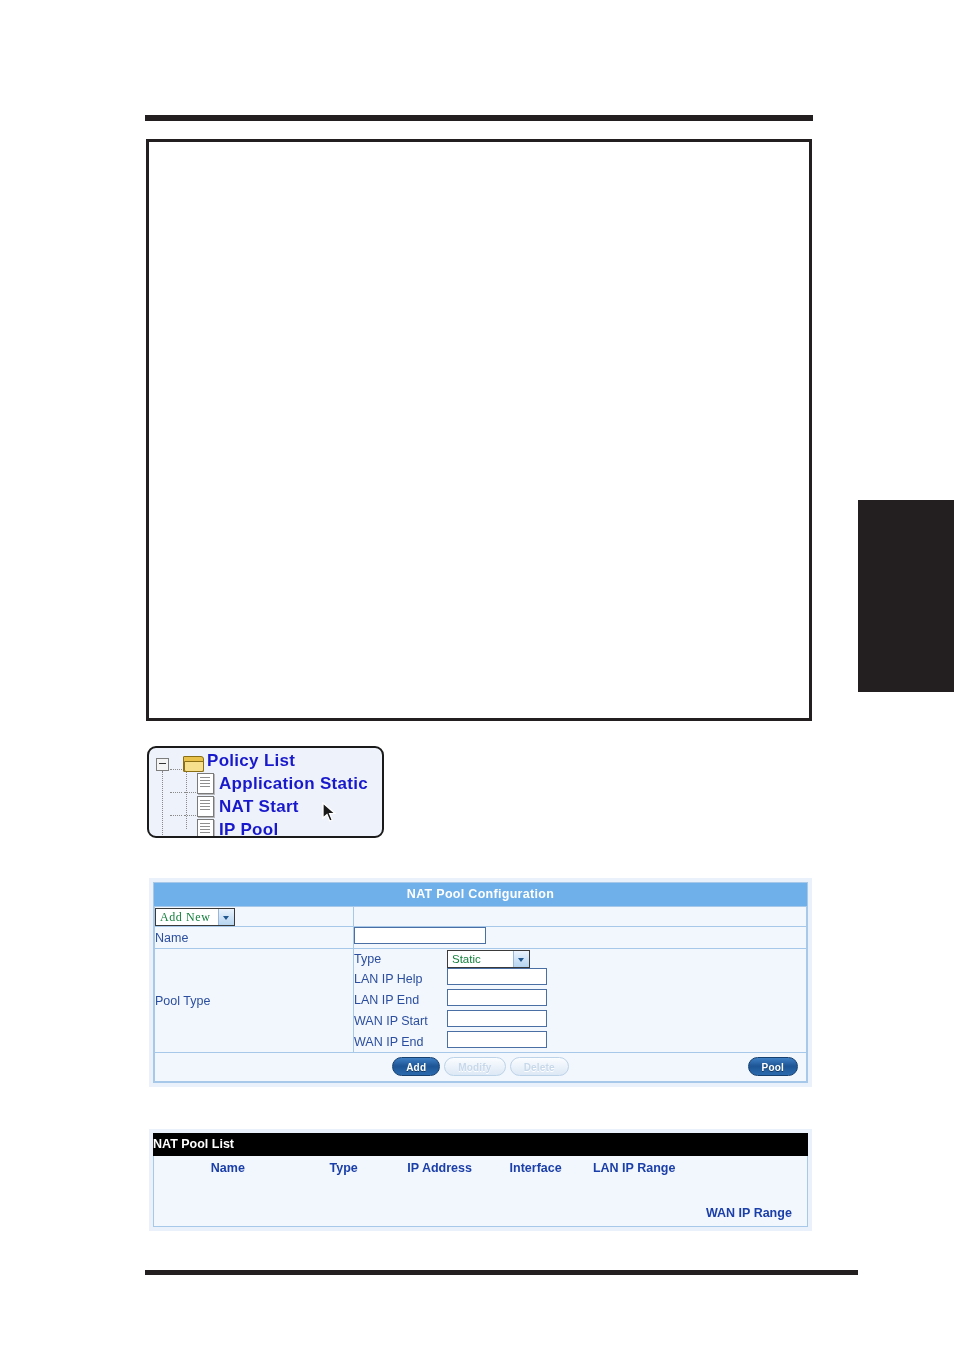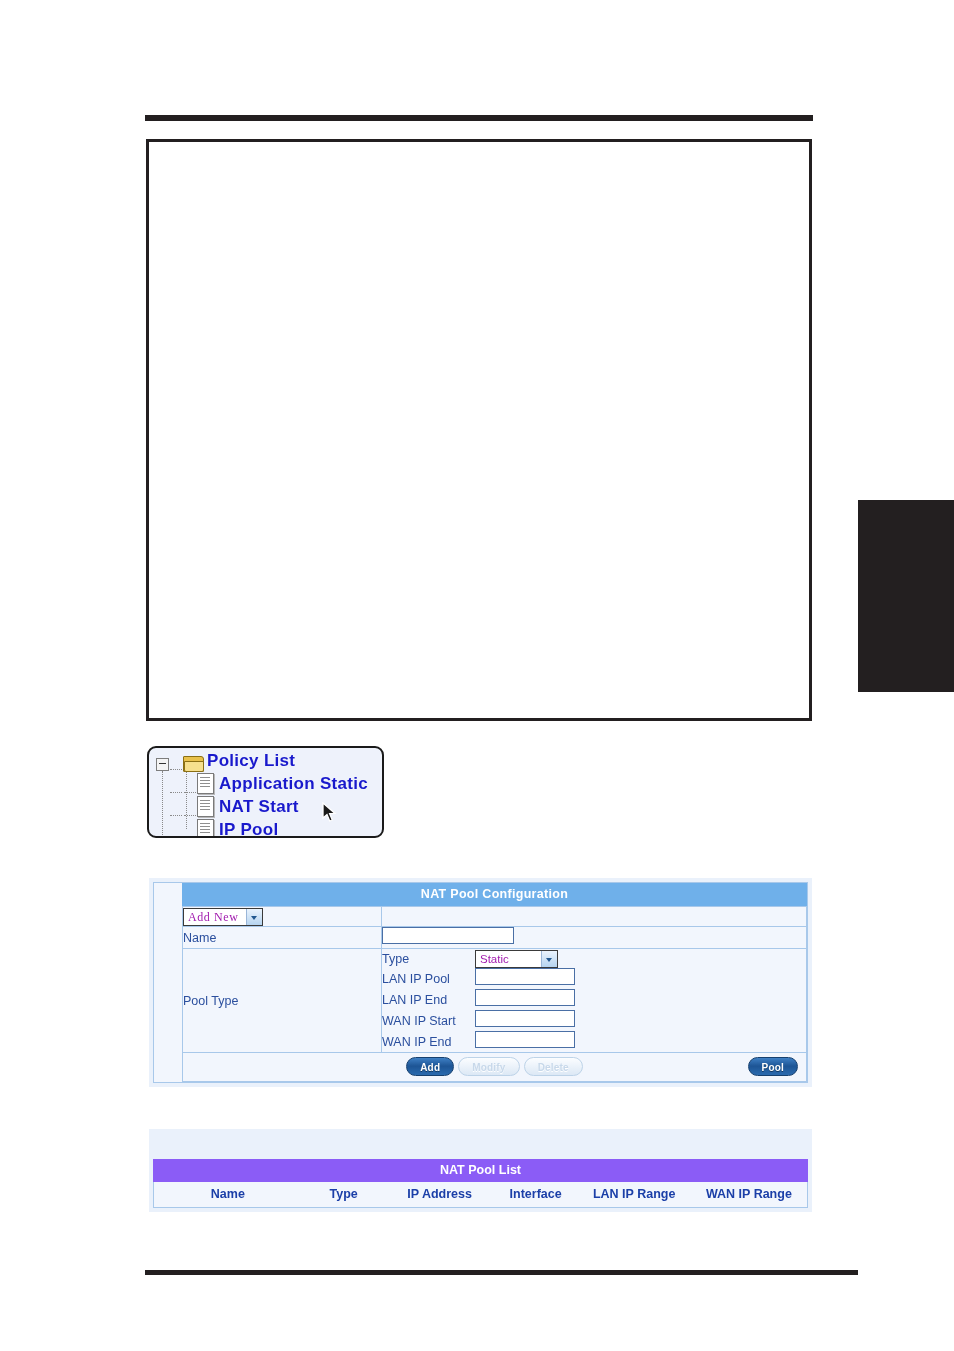--- a/index.html
+++ b/index.html
@@ -168,21 +168,20 @@
     top: 878px;
     width: 663px;
     background: #eaf1fb;
     padding: 4px;
     box-sizing: border-box;
   }
   .panel-inner {
     border: 1px solid #a8c8ea;
     background: #f2f6fd;
     box-sizing: border-box;
-    padding-left: 28px;
   }
   .panel-title {
     background: #6fb0ea;
     color: #ffffff;
     font-size: 12.5px;
     font-weight: bold;
     text-align: center;
     padding: 4px 0 5px 0;
     letter-spacing: 0.3px;
   }
@@ -221,21 +220,21 @@
     border: 1px solid #3a3a3a;
     background: #ffffff;
     height: 18px;
     box-sizing: border-box;
     vertical-align: middle;
   }
   .selectbox .sv {
     padding: 0 6px 0 4px;
     line-height: 16px;
     font-size: 11.5px;
-    color: #a21caf;
+    color: #15803d;
     white-space: nowrap;
   }
   .selectbox.mono .sv {
     font-family: "Liberation Serif", serif;
     font-size: 12px;
     letter-spacing: 0.6px;
   }
   .selectbox .arrow {
     width: 15px;
     border-left: 1px solid #9ab6d8;
@@ -305,47 +304,45 @@
   .listpanel {
     position: absolute;
     left: 149px;
     top: 1129px;
     width: 663px;
     background: #eaf1fb;
     padding: 4px;
     box-sizing: border-box;
   }
   .list-title {
-    background: #8b5cf6;
+    background: #000000;
     color: #ffffff;
     font-size: 12.5px;
     font-weight: bold;
-    text-align: center;
     padding: 4px 0 5px 0;
-    margin-top: 26px;
   }
   .list-head {
     border: 1px solid #a8c8ea;
     border-top: none;
     background: #f2f6fd;
     display: flex;
     padding: 5px 0 6px 0;
   }
   .list-head span {
     font-size: 12.5px;
     font-weight: bold;
     color: #1b3fa8;
     text-align: center;
   }
   .ch-name  { width: 150px; }
   .ch-type  { width: 85px; }
   .ch-ip    { width: 110px; }
   .ch-if    { width: 85px; }
   .ch-lan   { width: 115px; }
-  .ch-wan   { width: 118px; }
+  .ch-wan   { width: 118px; margin-top: 45px; }
 </style>
 </head>
 <body>
 
 <div class="rule rule-top"></div>
 <div class="rule rule-bottom"></div>
 
 <div class="screen-frame"></div>
 
 <div class="side-tab"></div>
@@ -435,21 +432,21 @@
               </td>
               <td class="cell-pad" style="border:none;">
                 <span class="selectbox sel-type">
                   <span class="sv">Static</span>
                   <span class="arrow"></span>
                 </span>
               </td>
             </tr>
             <tr>
               <td class="sub-label cell-pad" style="border:none;">
-                <span class="lbl">LAN IP Pool</span>
+                <span class="lbl">LAN IP Help</span>
               </td>
               <td class="cell-pad" style="border:none;">
                 <span class="txtbox txt-ip"></span>
               </td>
             </tr>
             <tr>
               <td class="sub-label cell-pad" style="border:none;">
                 <span class="lbl">LAN IP End</span>
               </td>
               <td class="cell-pad" style="border:none;">

